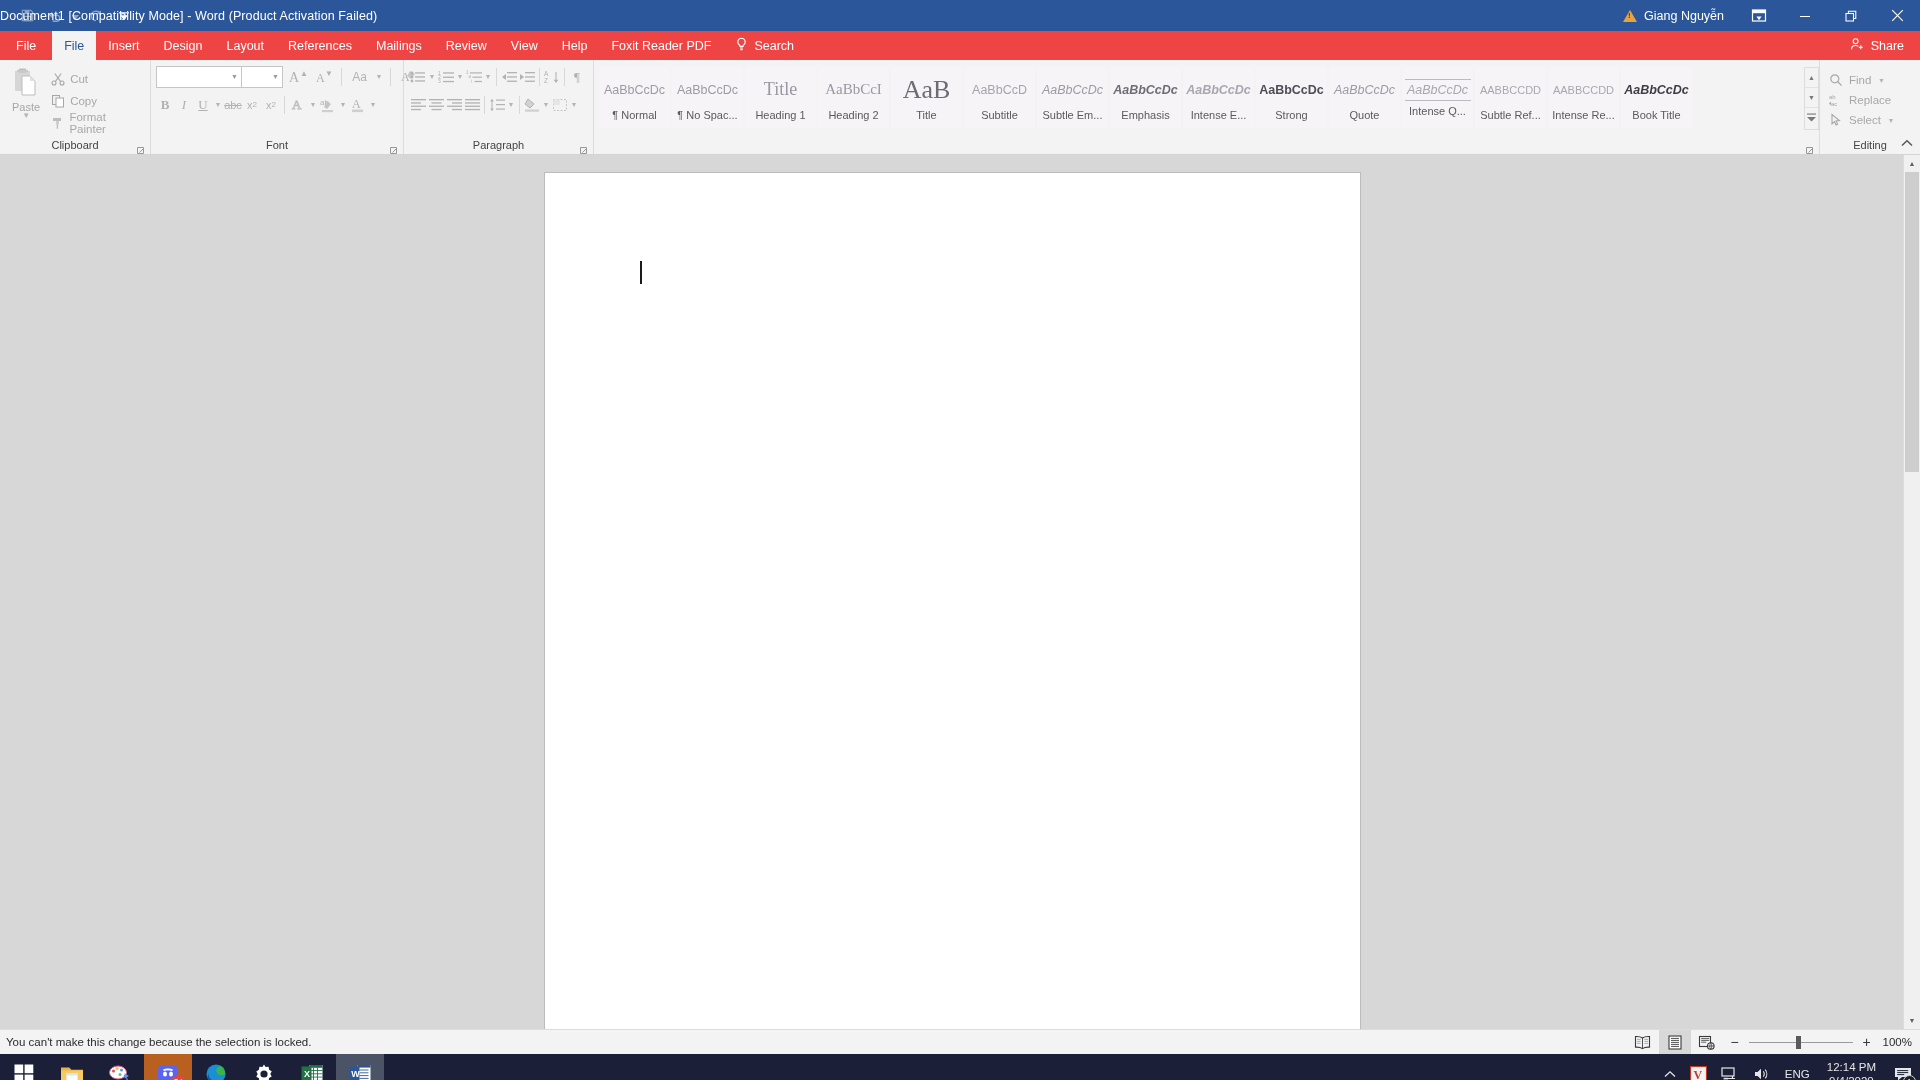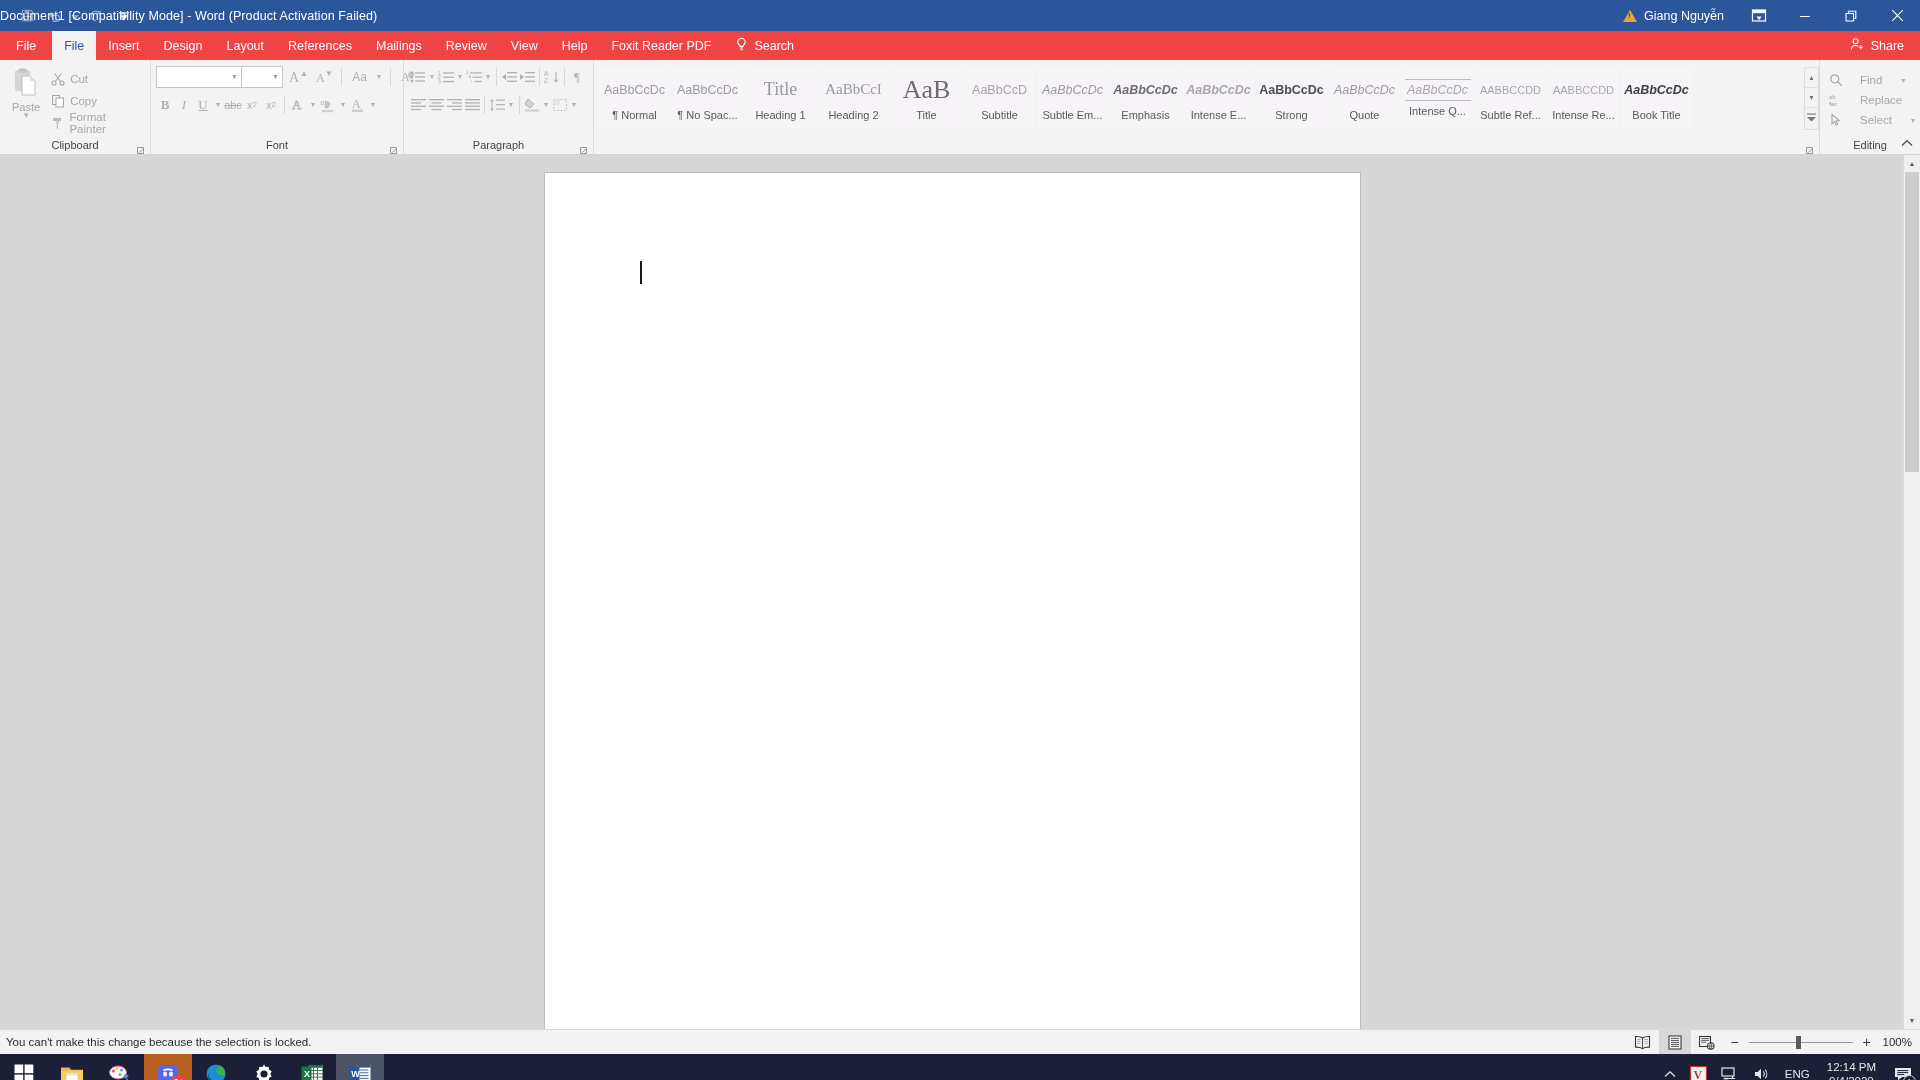--- a/index.html
+++ b/index.html
@@ -249,21 +249,21 @@
     display: flex; align-items: center; justify-content: center;
     font-size: 7px; color: #787878;
     border-bottom: 1px solid #e2e2e2;
   }
   .ss-btn:last-child { border-bottom: none; height: 21px; }
 
   
   .g-editing { width: 100px; border-right: none; }
   .edit-cmds { display: flex; flex-direction: column; padding-top: 6px; }
   .edit-row {
-    display: flex; align-items: center; gap: 16px;
+    display: flex; align-items: center; gap: 5px;
     height: 20px; font-size: 11.5px; color: #a8a8a8;
     padding: 0 3px;
   }
   .collapse-ribbon {
     position: absolute; right: 6px; bottom: 4px;
     width: 14px; height: 14px;
     color: #666;
     display: flex; align-items: center; justify-content: center;
   }
 

